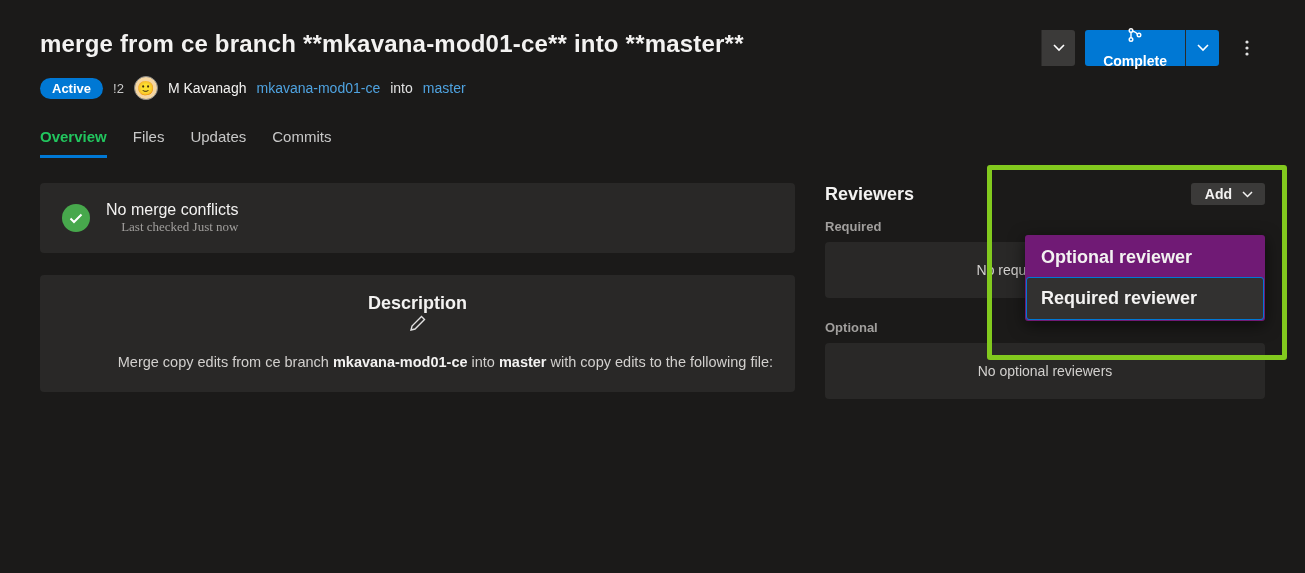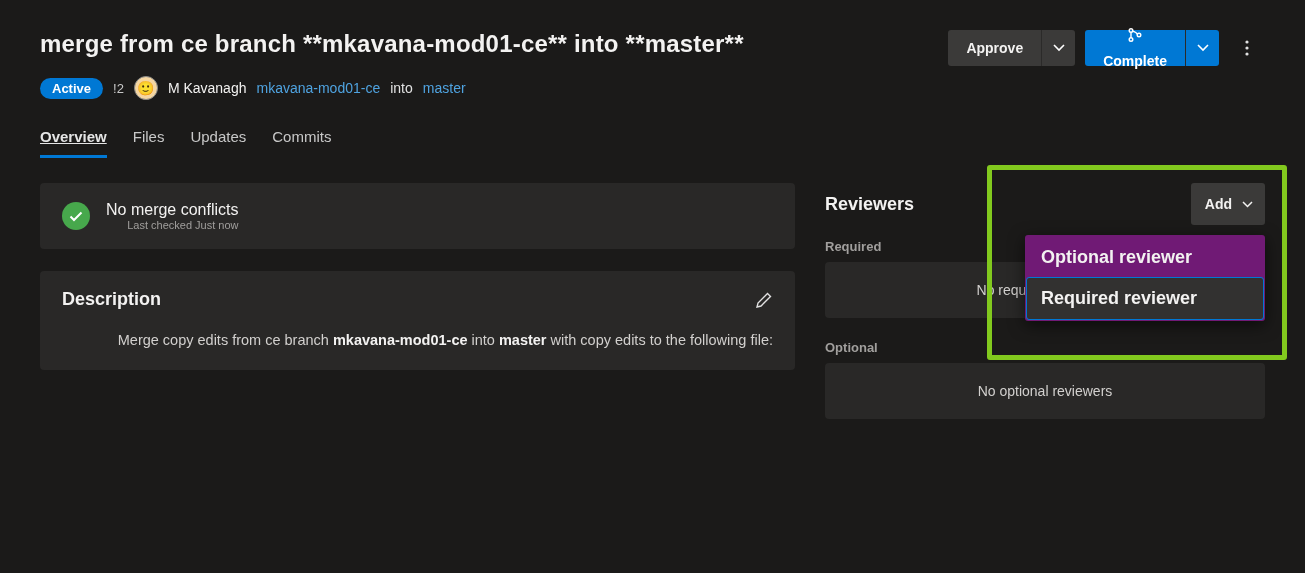--- a/index.html
+++ b/index.html
@@ -94,24 +94,23 @@
     border-bottom: 1px solid transparent;
     margin-bottom: 24px;
   }
   .tab {
     color: #c8c8c8;
     padding-bottom: 10px;
     cursor: pointer;
     font-size: 15px;
   }
   .tab.active {
-    color: #e5e5e5;
+    color: #22c55e;
     font-weight: 700;
     border-bottom: 3px solid #0078d4;
-    text-decoration: underline;
   }
   .columns {
     display: flex;
     gap: 30px;
     align-items: flex-start;
   }
   .col-left { flex: 1; }
   .col-right { width: 440px; position: relative; }
   .card {
     background: #292827;
@@ -120,24 +119,25 @@
     margin-bottom: 22px;
     text-align: right;
   }
   .merge-row { display:flex; align-items:center; gap:16px; }
   .check-circle {
     width: 28px; height: 28px; border-radius: 50%;
     background: #47a84c;
     display:flex; align-items:center; justify-content:center;
   }
   .merge-title { color:#f3f2f1; font-size:16px; }
-  .merge-sub { color:#a19f9d; font-size:11px; }
+  .merge-sub { color:#a19f9d; font-size:13px;font-family:Liberation Serif, serif; }
   .desc-head {
     display:flex; justify-content:space-between; align-items:center;
     margin-bottom: 20px;
+    flex-direction: column;
   }
   .desc-head h2 { font-size: 18px; font-weight: 600; color:#f3f2f1; }
   .edit-btn {
     background: transparent; border: none; color: #e1e1e1;
     cursor: pointer; font-size: 16px;
   }
   .desc-body { color:#d2d0ce; line-height:1.5; font-size:14.5px; }
   .desc-body .b { font-weight:700; color:#f3f2f1; }
   .desc-body ul { margin: 22px 0 0 28px; }
   .section-title {
@@ -149,21 +149,21 @@
   .rev-box {
     background: #292827;
     border-radius: 4px;
     height: 56px;
     display:flex; align-items:center; justify-content:center;
     color:#d2d0ce;
     margin-bottom: 22px;
   }
   .add-btn {
     background:#3b3a39; color:#f3f2f1;
-    height:42px; padding:0 12px 0 14px;
+    height:22px; padding:0 12px 0 14px;
     border:none; border-radius:3px;
     display:inline-flex; align-items:center; gap:10px;
     font-size:14px; font-weight:600; cursor:pointer;
   }
   .icon-btn {
     width:40px; height:34px; border:none; border-radius:3px;
     background:#3b3a39; color:#f3f2f1;
     display:inline-flex; align-items:center; justify-content:center;
     cursor:pointer; font-size:20px;
   }
@@ -198,21 +198,20 @@
   }
   svg { display:block; }
 </style>
 </head>
 <body>
 
 <div class="top-row">
   <div class="title">merge from ce branch **mkavana-mod01-ce** into **master**</div>
   <div class="actions">
     <div class="btn-group">
-      <button class="btn btn-grey btn-approve">Approve</button>
       <button class="btn btn-grey btn-caret">
         <span>
           <svg width="12" height="8" viewBox="0 0 12 8">
               <path d="M1 1l5 5 5-5" stroke="#fff" stroke-width="1.6" fill="none"></path>
             </svg>
         </span>
       </button>
     </div>
     <div class="btn-group">
       <button class="btn btn-blue btn-complete">

